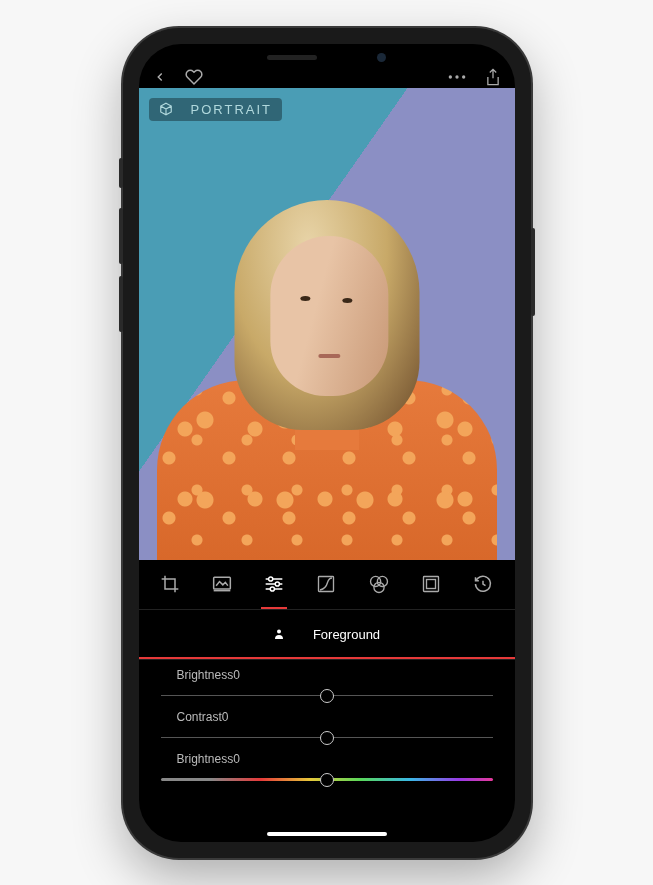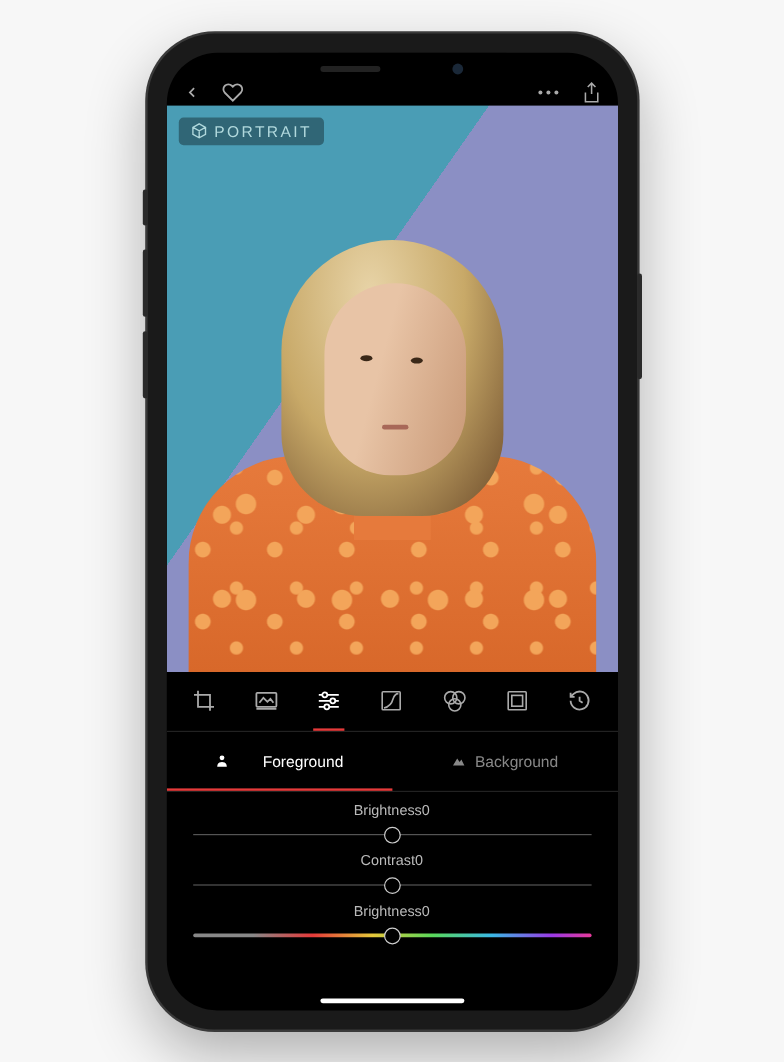--- a/index.html
+++ b/index.html
@@ -78,21 +78,21 @@
     }
     .portrait-badge {
       position: absolute;
       top: 10px;
       left: 10px;
       background: rgba(0,0,0,0.35);
       padding: 4px 10px;
       border-radius: 4px;
       display: flex;
       align-items: center;
-      gap: 6px;
+      gap: 18px;
       color: #b0d8dc;
       font-size: 13px;
       letter-spacing: 2px;
       font-weight: 500;
     }
     
     .person {
       position: absolute;
       bottom: 0;
       left: 50%;
@@ -205,24 +205,25 @@
       background: #e63a3a;
     }
 
     .sliders {
       padding: 8px 22px 0;
       color: #ccc;
     }
     .slider-row { margin-bottom: 6px; }
     .slider-head {
       display: flex;
-      justify-content: center;
+      justify-content: flex-start;
       font-size: 12px;
       color: #bbb;
       margin-bottom: 6px;
+      margin-left: 16px;
     }
     .slider-track {
       height: 16px;
       position: relative;
       display: flex;
       align-items: center;
     }
     .track-line {
       width: 100%;
       height: 1px;
@@ -367,26 +368,20 @@
     </div>
 
     <div class="fg-bg-row">
       <div class="fg-bg-tab active">
         <svg width="12" height="12" viewBox="0 0 24 24" fill="#fff">
             <circle cx="12" cy="7" r="4"></circle>
             <path d="M4 22 Q4 14 12 14 Q20 14 20 22 Z"></path>
           </svg>
         <span>Foreground</span>
       </div>
-      <div class="fg-bg-tab">
-        <svg width="12" height="12" viewBox="0 0 24 24" fill="#888">
-            <path d="M3 20 L10 8 L14 14 L17 10 L22 20 Z"></path>
-          </svg>
-        <span>Background</span>
-      </div>
     </div>
 
     <div class="sliders">
       <div class="slider-row">
         <div class="slider-head">
           <span>Brightness</span>
           <span>0</span>
         </div>
         <div class="slider-track">
           <div class="track-line"></div>

